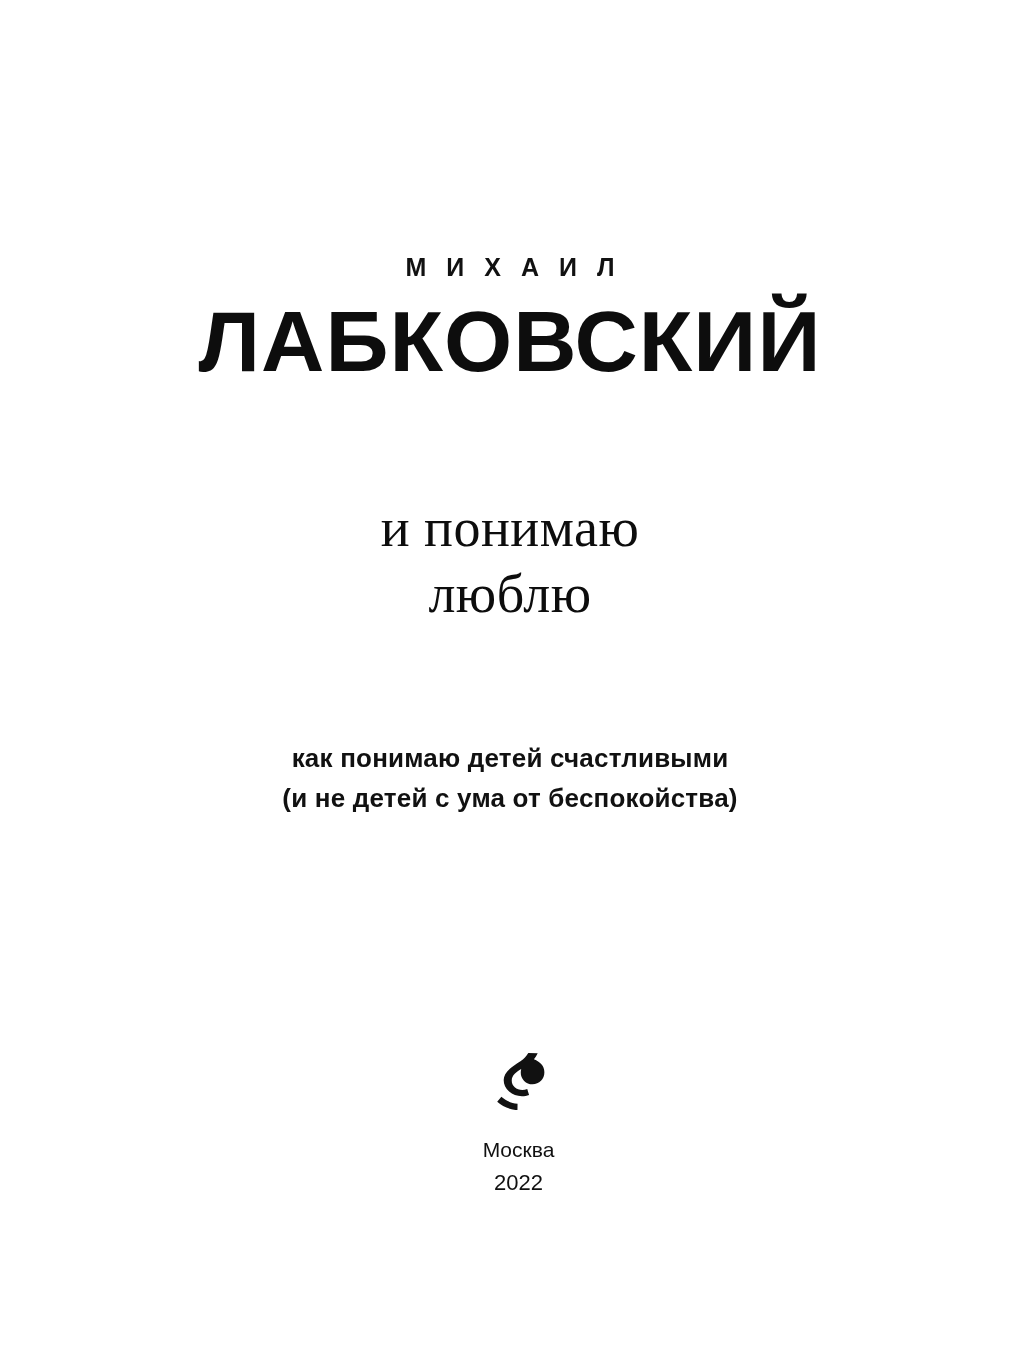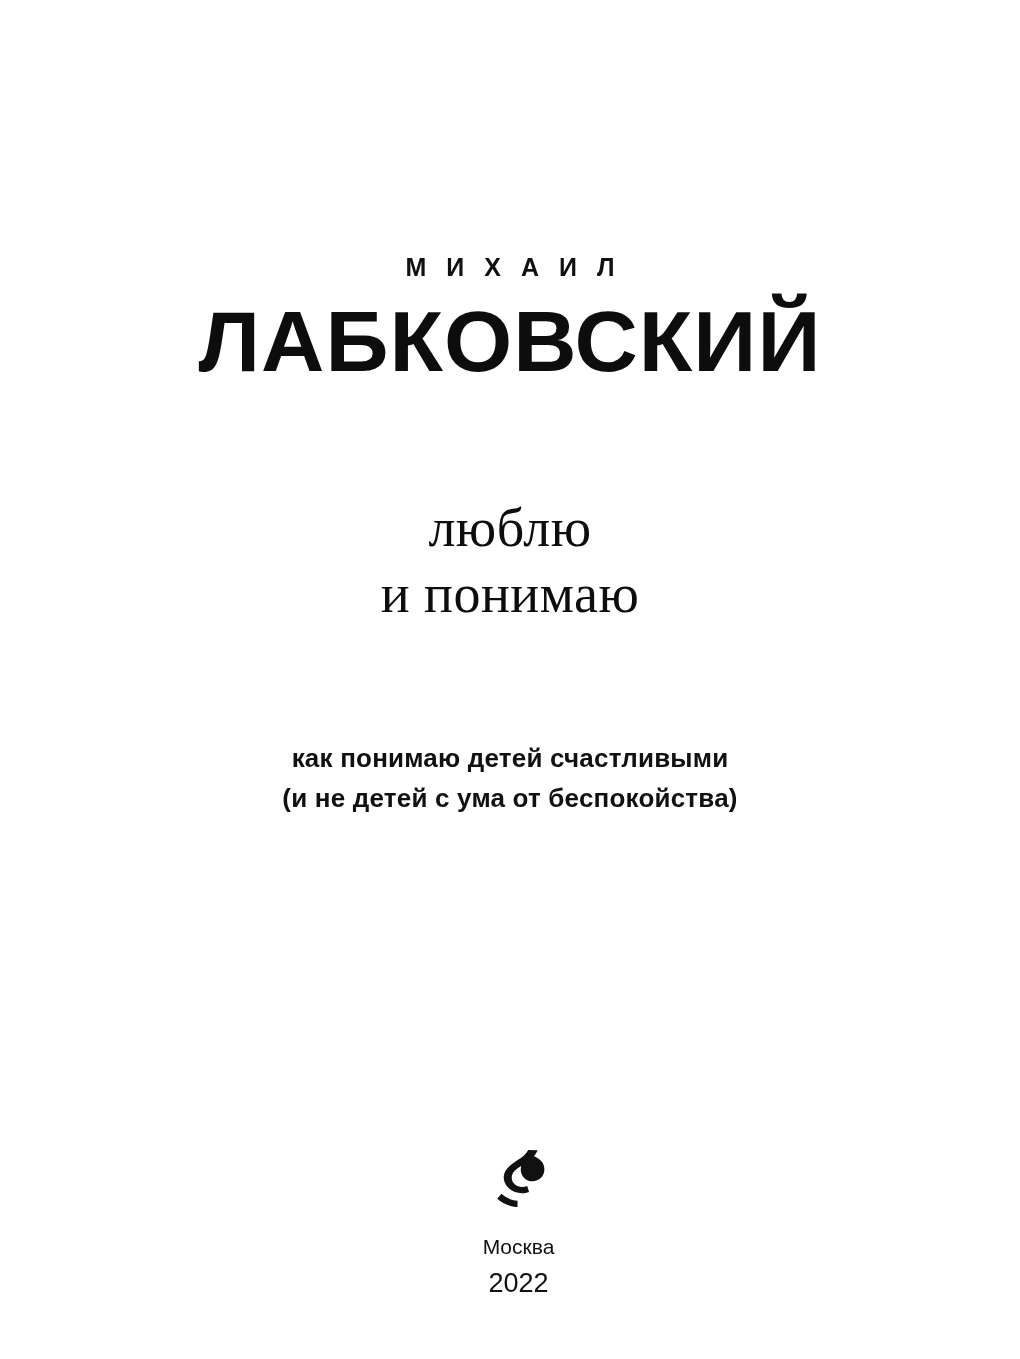--- a/index.html
+++ b/index.html
@@ -79,59 +79,59 @@
     font-weight: 600;
     line-height: 1.55;
     letter-spacing: 0.2px;
   }
 
   
   .publisher-block {
     position: absolute;
     left: 0;
     right: 0;
-    top: 1145px;
+    top: 1048px;
     text-align: center;
     margin-left: 17px;
   }
   .logo {
     display: block;
     margin: 0 auto;
     width: 62px;
     height: 62px;
   }
   .publisher-city {
     margin-top: 24px;
     font-family: "Liberation Sans", sans-serif;
     font-size: 21px;
     font-weight: 400;
     color: #111111;
     line-height: 1.5;
   }
   .publisher-year {
     font-family: "Liberation Sans", sans-serif;
-    font-size: 27px;
+    font-size: 22px;
     font-weight: 400;
     color: #111111;
     line-height: 1.5;
   }
 </style>
 </head>
 <body>
 
 <div class="page">
 
   <div class="author-block">
     <div class="author-first">МИХАИЛ</div>
     <div class="author-last">ЛАБКОВСКИЙ</div>
   </div>
 
   <div class="title-block">
+    <div class="title-line">и понимаю</div>
     <div class="title-line">люблю</div>
-    <div class="title-line">и понимаю</div>
   </div>
 
   <div class="subtitle-block">
     <div class="subtitle-line">как понимаю детей счастливыми</div>
     <div class="subtitle-line">(и не детей с ума от беспокойства)</div>
   </div>
 
   <div class="publisher-block">
     <svg class="logo" viewBox="0 0 64 64" aria-hidden="true">
       <path fill="#111111" d="M41.6 5.2c-1.9 3.4-4.6 6.2-8.1 8.4-4.6 2.9-8.2 5.4-10.9 7.7-4.2 3.6-6.4 7.5-6.4 11.8 0 4.6 1.9 8.6 5.6 11.9 3.6 3.2 8 4.8 13.2 4.8 2.7 0 5.2-.4 7.4-1.3l-1.9-6.1c-1.6.6-3.3.9-5.1.9-3.1 0-5.7-.9-7.8-2.8-2.1-1.9-3.1-4.2-3.1-7 0-2.6 1-4.9 3.1-6.9 1.4-1.3 3.6-2.9 6.7-4.8-.3 1.2-.5 2.4-.5 3.6 0 3.4 1.2 6.3 3.5 8.6 2.3 2.3 5.2 3.5 8.6 3.5 3.5 0 6.4-1.2 8.8-3.6 2.3-2.4 3.5-5.4 3.5-8.9 0-3.3-1.1-6.2-3.3-8.6-1.7-1.9-4.2-3.5-7.5-4.9 1.5-1.8 2.8-3.8 3.9-6.1L41.6 5.2z"></path>

